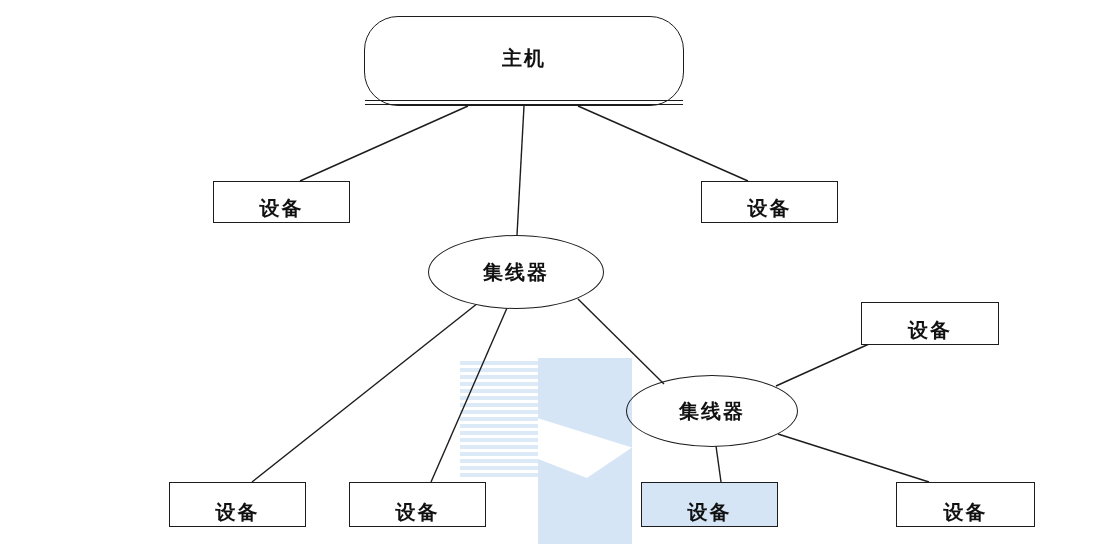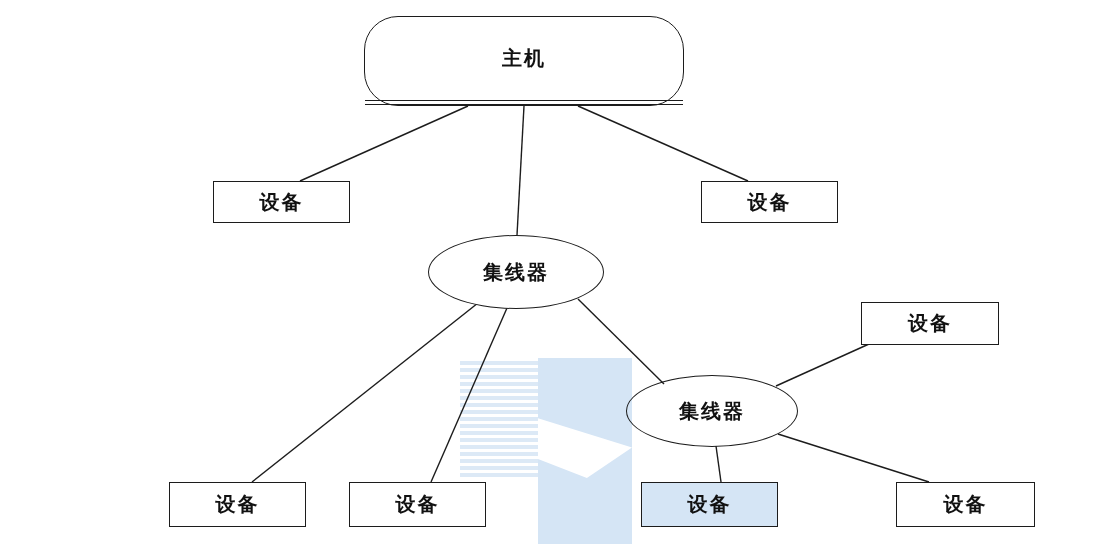--- a/index.html
+++ b/index.html
@@ -66,20 +66,21 @@
     border: 1.6px solid #1c1c1c;
     border-radius: 50%;
     background: #ffffff;
     align-items: center;
   }
   .hub-1 { left: 428px; top: 235px; width: 176px; height: 74px; }
   .hub-2 { left: 626px; top: 375px; width: 172px; height: 72px; background: transparent; }
   .dev {
     border: 1.6px solid #1c1c1c;
     background: #ffffff;
+    align-items: flex-end;
   }
   .dev-0 { left: 213px; top: 181px; width: 137px; height: 42px; }
   .dev-1 { left: 701px; top: 181px; width: 137px; height: 42px; }
   .dev-2 { left: 861px; top: 302px; width: 138px; height: 43px; }
   .dev-3 { left: 169px; top: 482px; width: 137px; height: 45px; }
   .dev-4 { left: 349px; top: 482px; width: 137px; height: 45px; }
   .dev-5 { left: 641px; top: 482px; width: 137px; height: 45px; background: #d5e5f5; }
   .dev-6 { left: 896px; top: 482px; width: 139px; height: 45px; }
 </style>
 </head>

